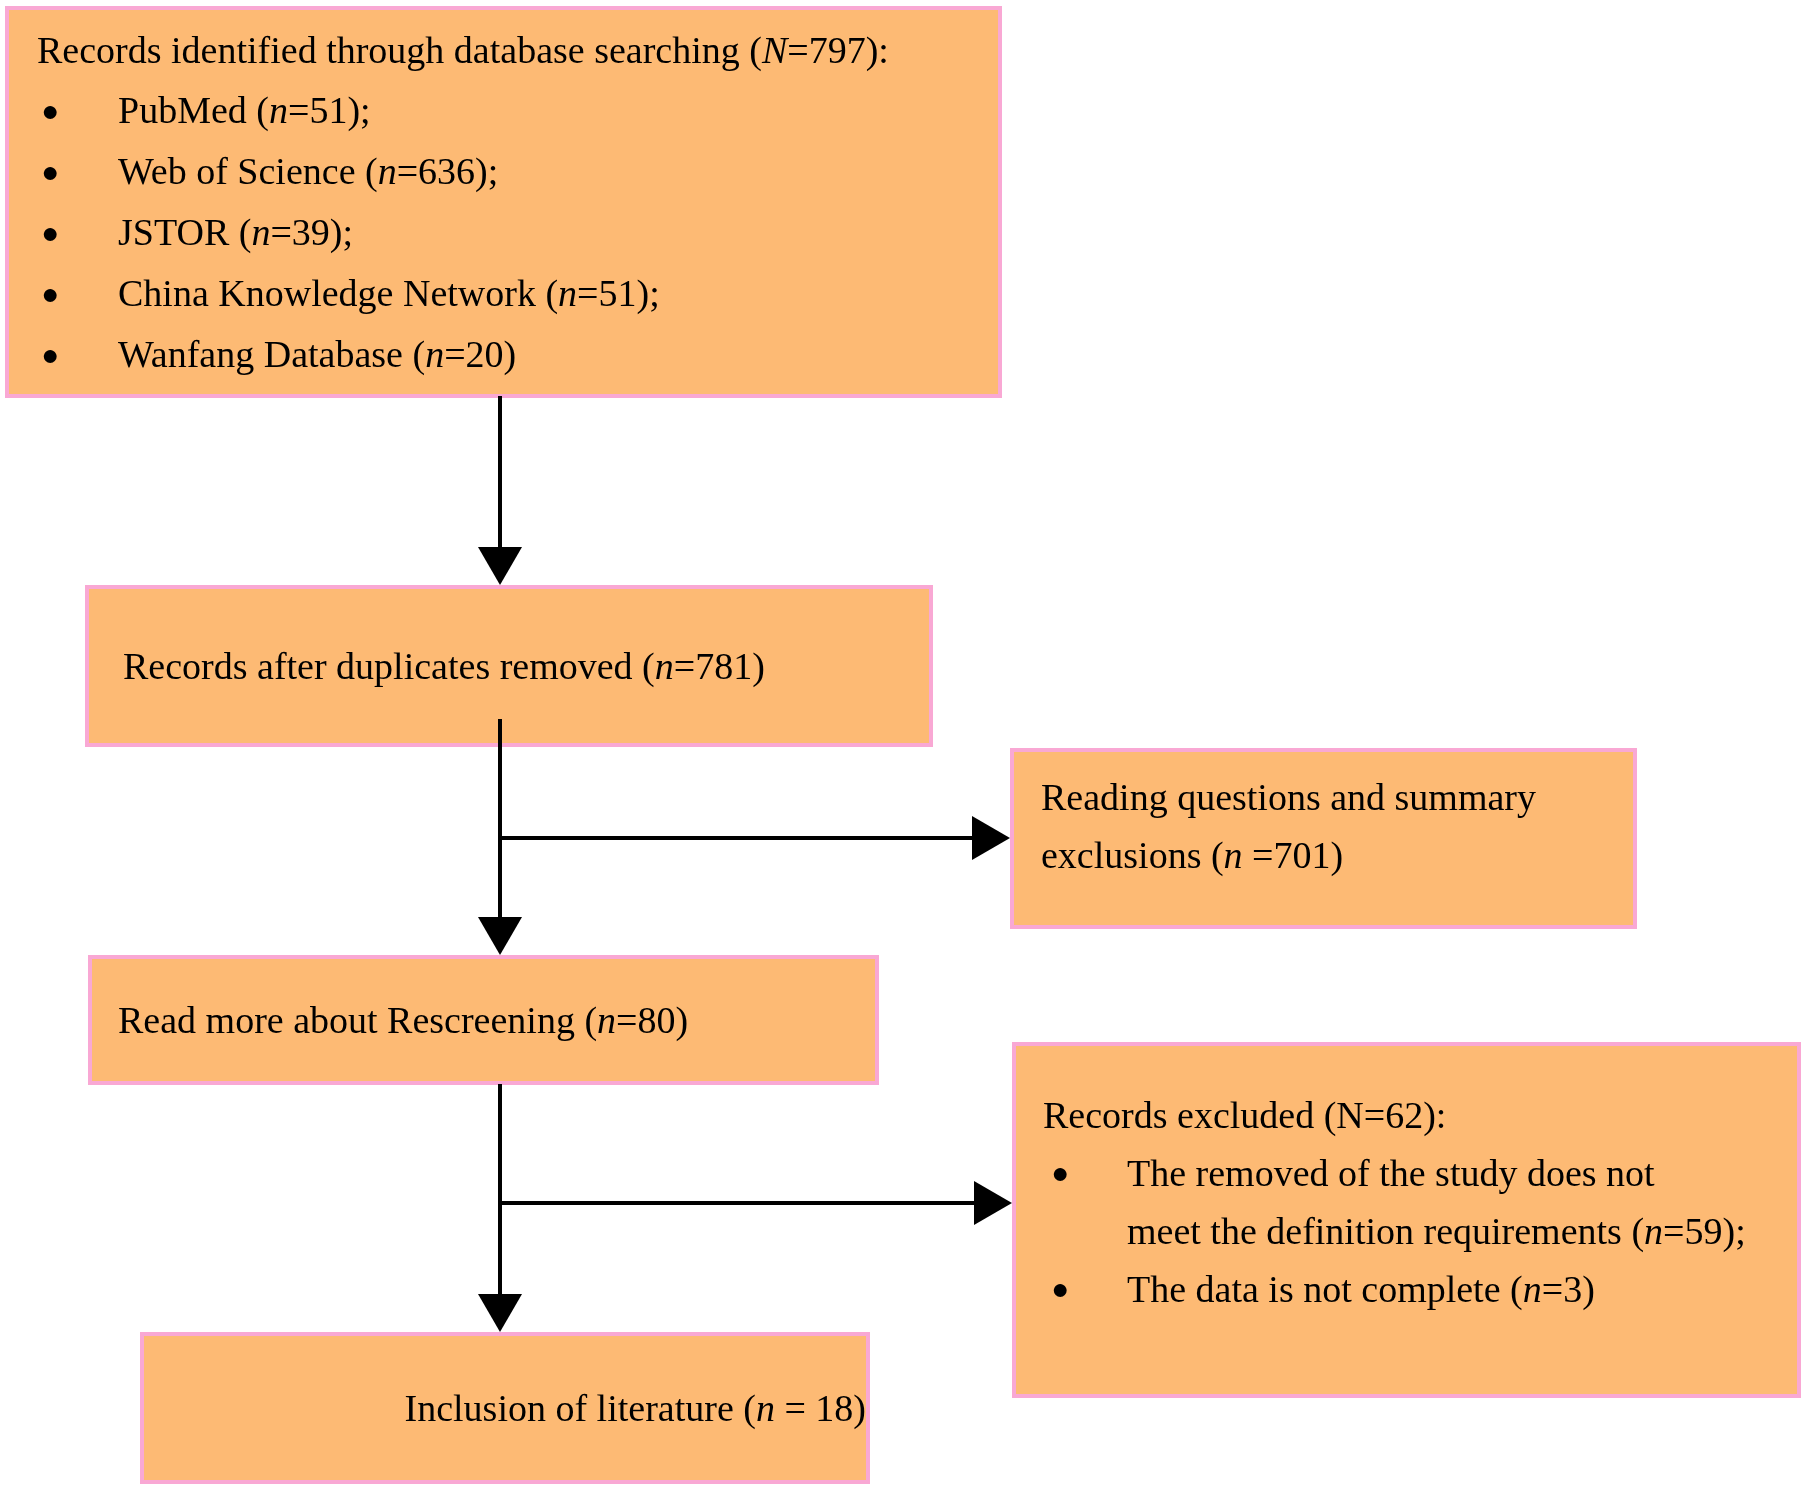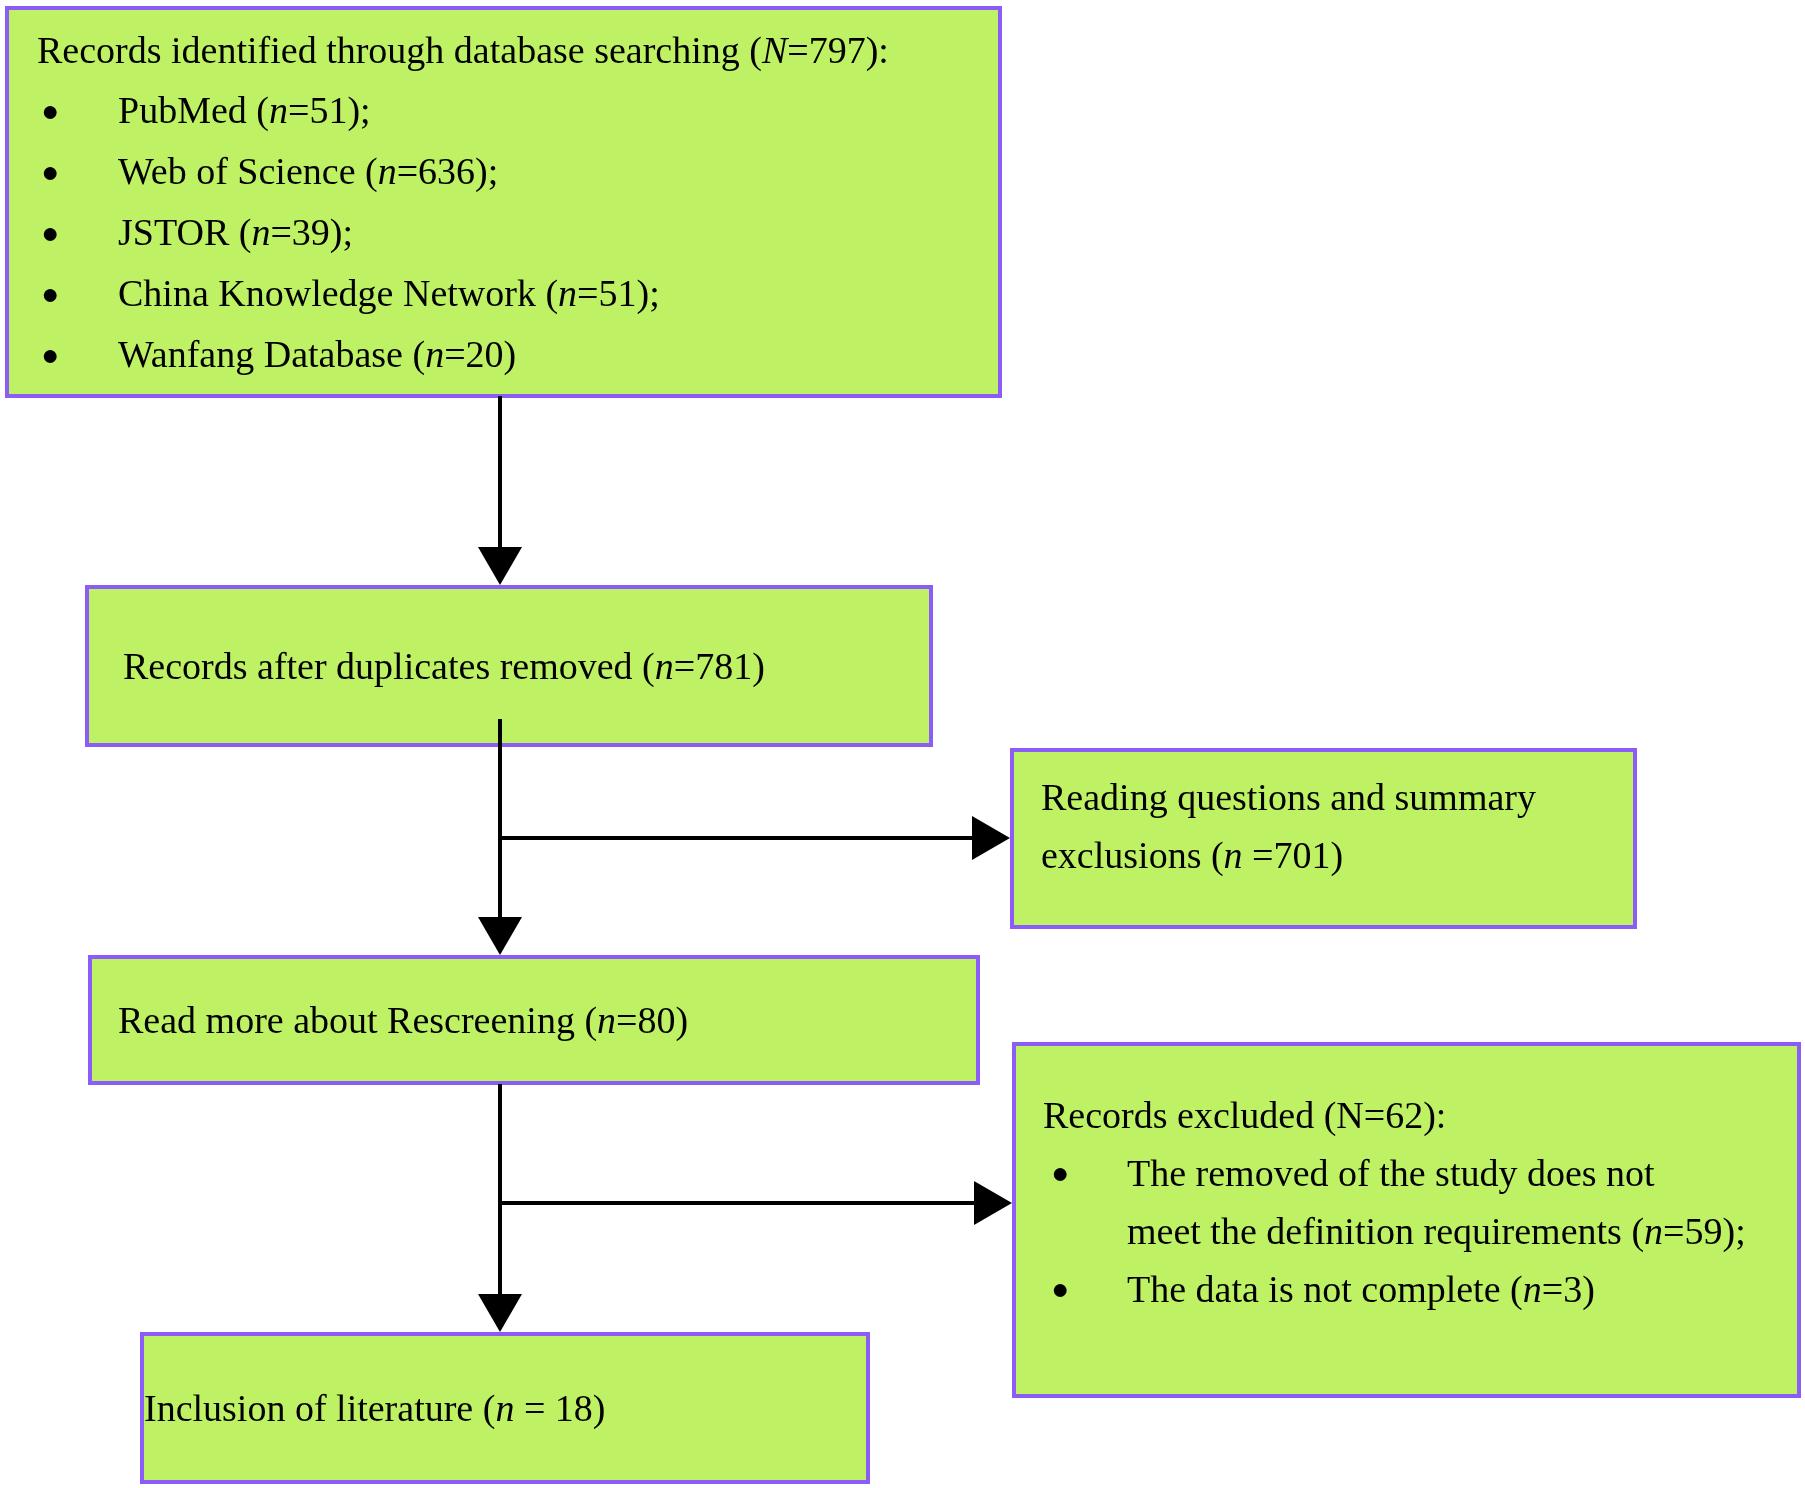--- a/index.html
+++ b/index.html
@@ -12,22 +12,22 @@
     width: 1805px;
     height: 1488px;
     background: #ffffff;
     font-family: "Liberation Serif", "DejaVu Serif", serif;
     color: #000000;
     font-size: 38px;
     overflow: hidden;
   }
   .box {
     position: absolute;
-    border: 4px solid #8b5cf6;
-    background: #bef264;
+    border: 4px solid #f9a8d4;
+    background: #fdba74;
     box-sizing: border-box;
   }
   .it { font-style: italic; }
   .vline, .hline {
     position: absolute;
     background: #000000;
   }
   .arrow-down {
     position: absolute;
     width: 0; height: 0;
@@ -70,36 +70,36 @@
     padding-left: 34px;
   }
   
   #box-reading-exclusions {
     left: 1010px; top: 748px; width: 627px; height: 181px;
     padding: 16px 18px 12px 27px;
     line-height: 58px;
   }
   
   #box-rescreening {
-    left: 88px; top: 955px; width: 892px; height: 130px;
+    left: 88px; top: 955px; width: 791px; height: 130px;
     display: flex; align-items: center;
     padding-left: 26px;
   }
   
   #box-records-excluded {
     left: 1012px; top: 1042px; width: 789px; height: 356px;
     padding: 12px 18px 0 27px;
   }
   #box-records-excluded .box-title { line-height: 58px; margin-top: 28px; }
   #box-records-excluded ul.bullets li { line-height: 58px; }
   #box-records-excluded .bullet-marker { width: 76px; padding-left: 8px; line-height: 58px; }
   
   #box-inclusion {
     left: 140px; top: 1332px; width: 730px; height: 152px;
-    display: flex; align-items: center; justify-content: flex-start;
+    display: flex; align-items: center; justify-content: flex-end;
     text-align: center;
   }
 </style>
 </head>
 <body>
 
 <div class="canvas">
 
   <div class="box" id="box-identification">
     <div class="box-title"><span>Records identified through database searching (</span><span class="it">N</span><span>=797):</span></div>

